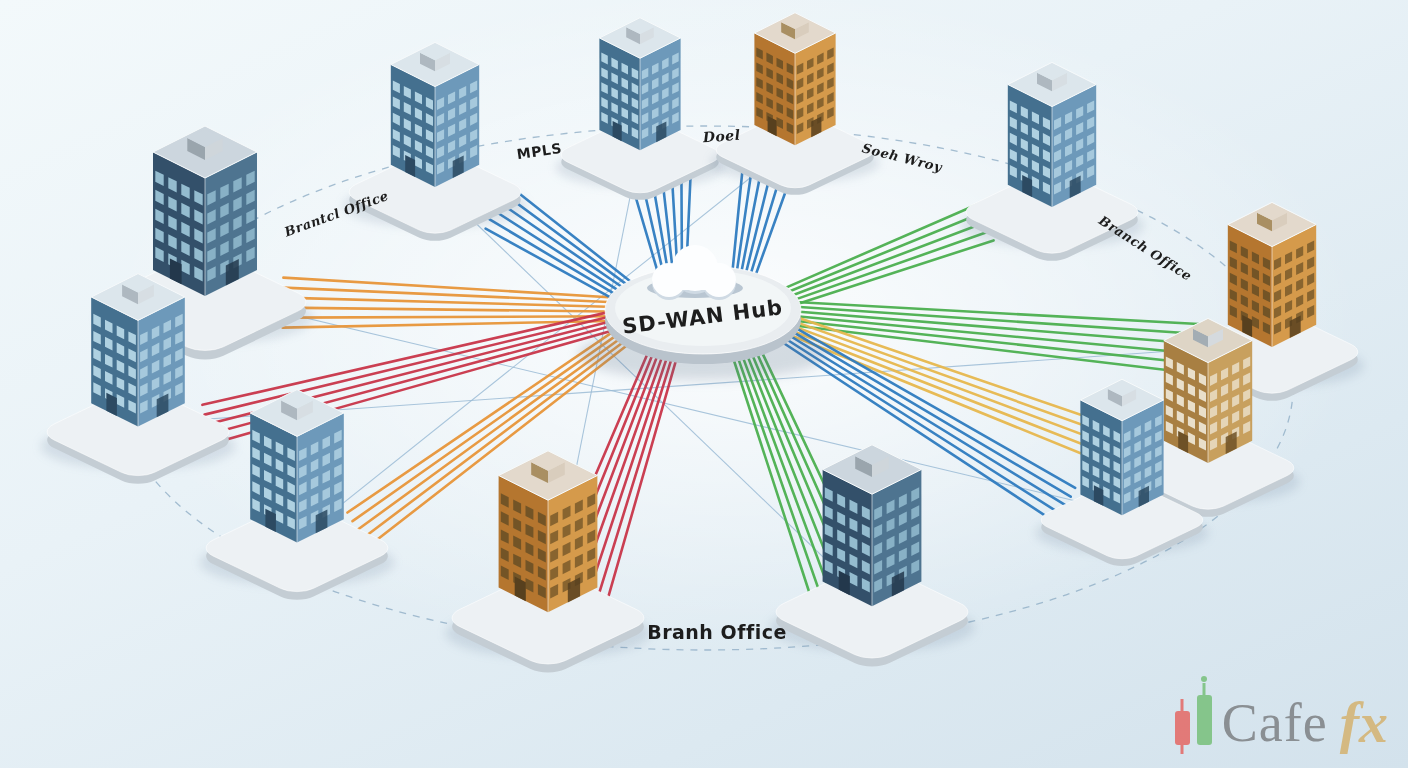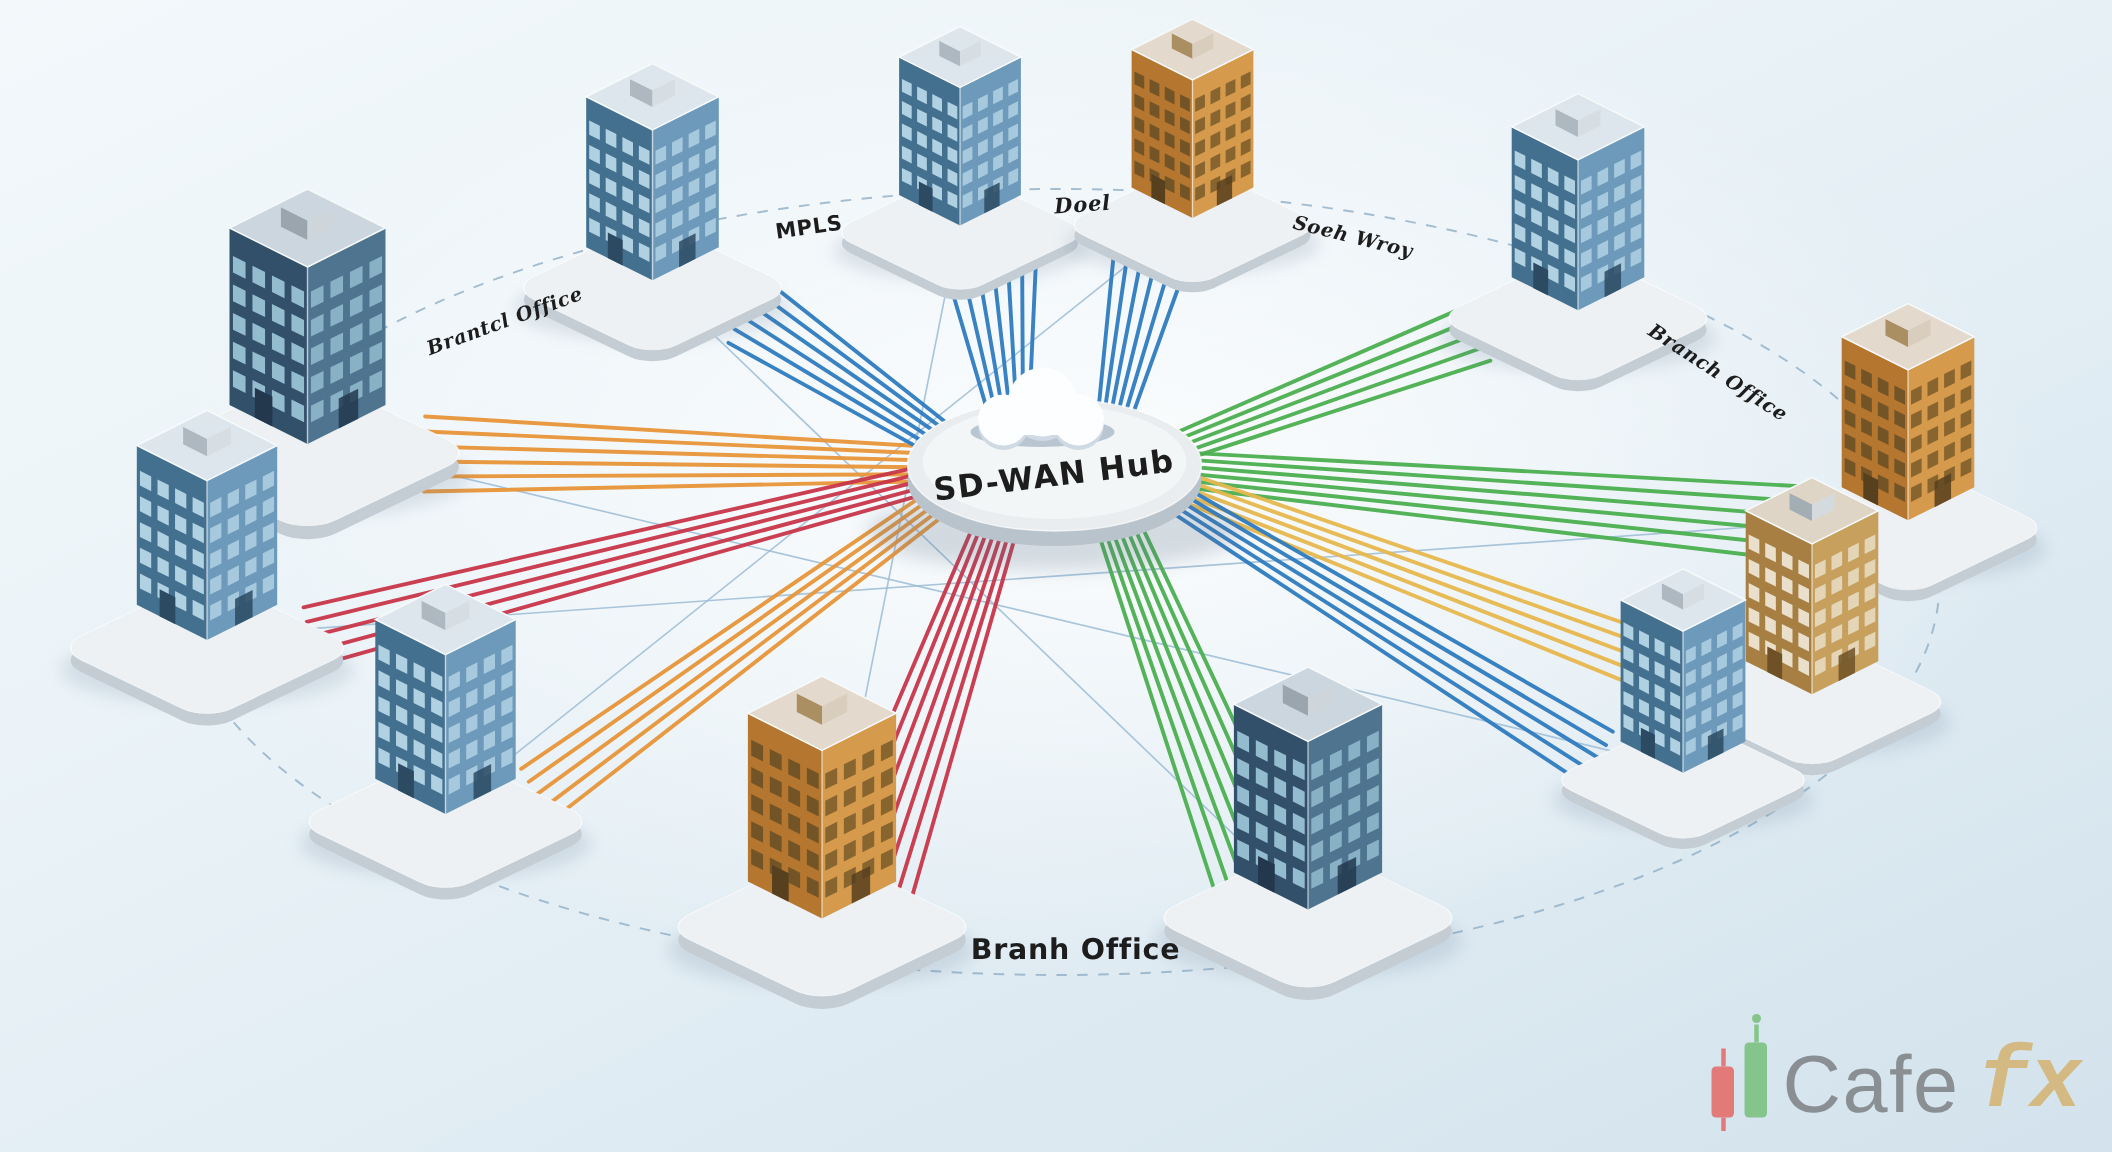--- a/index.html
+++ b/index.html
@@ -15,22 +15,22 @@
     position:absolute;right:20px;bottom:16px;
     display:flex;align-items:center;gap:10px;opacity:.92;
   }
   .candles{display:flex;align-items:flex-end;gap:7px;padding-bottom:6px;}
   .candle{position:relative;border-radius:3px;}
   .candle.red{width:15px;height:34px;background:#e4716f;}
   .candle.green{width:15px;height:50px;background:#7fc383;}
   .candle::before{content:"";position:absolute;left:50%;transform:translateX(-50%);top:-12px;width:3px;height:12px;background:inherit;}
   .candle.red::after{content:"";position:absolute;left:50%;transform:translateX(-50%);bottom:-9px;width:3px;height:9px;background:#e4716f;}
   .candle.green::after{content:"";position:absolute;left:50%;transform:translateX(-50%);top:-19px;width:6px;height:6px;border-radius:50%;background:#7fc383;}
-  .wm-main{font-family:Liberation Sans, sans-serif;font-size:54px;font-weight:400;letter-spacing:1px;line-height:1;}
-  .wm-accent{font-family:Liberation Mono, monospace;font-style:italic;font-weight:700;font-size:58px;line-height:1;margin-left:2px;}
+  .wm-main{font-family:Liberation Serif, serif;font-size:54px;font-weight:400;letter-spacing:1px;line-height:1;}
+  .wm-accent{font-family:Liberation Serif, serif;font-style:italic;font-weight:700;font-size:58px;line-height:1;margin-left:2px;}
 </style>
 </head>
 <body>
 
 <div class="canvas">
   <svg class="scene" id="scene" width="1408" height="768" viewBox="0 0 1408 768">
       <g>
         <ellipse cx="705" cy="388" rx="588" ry="262" fill="none" stroke="#90aec6" stroke-width="1.3" stroke-dasharray="7 7" opacity="0.8"></ellipse>
       </g>
       <g>

